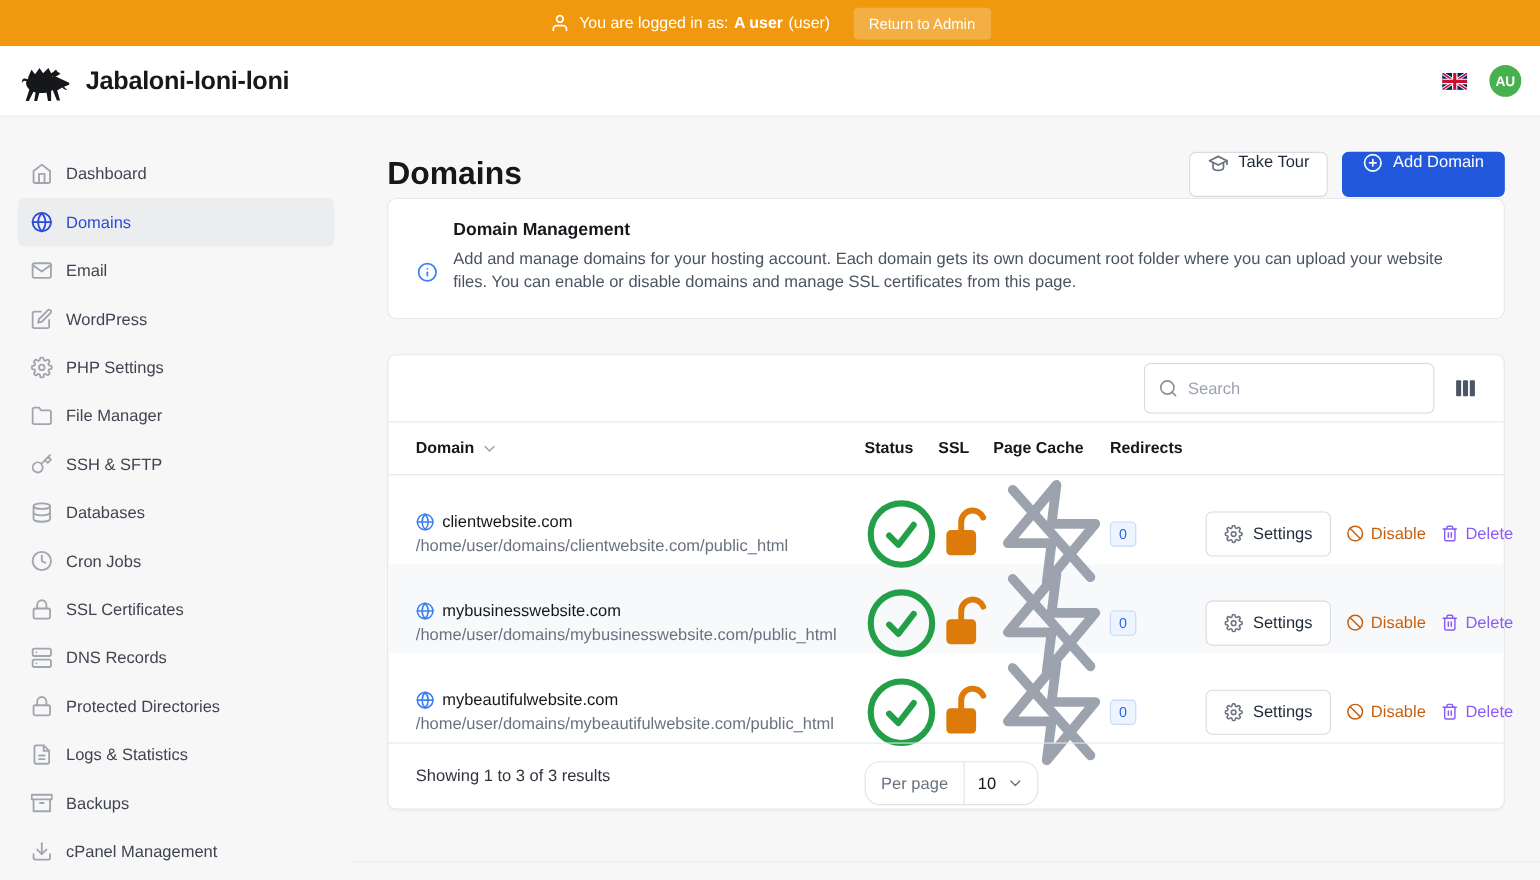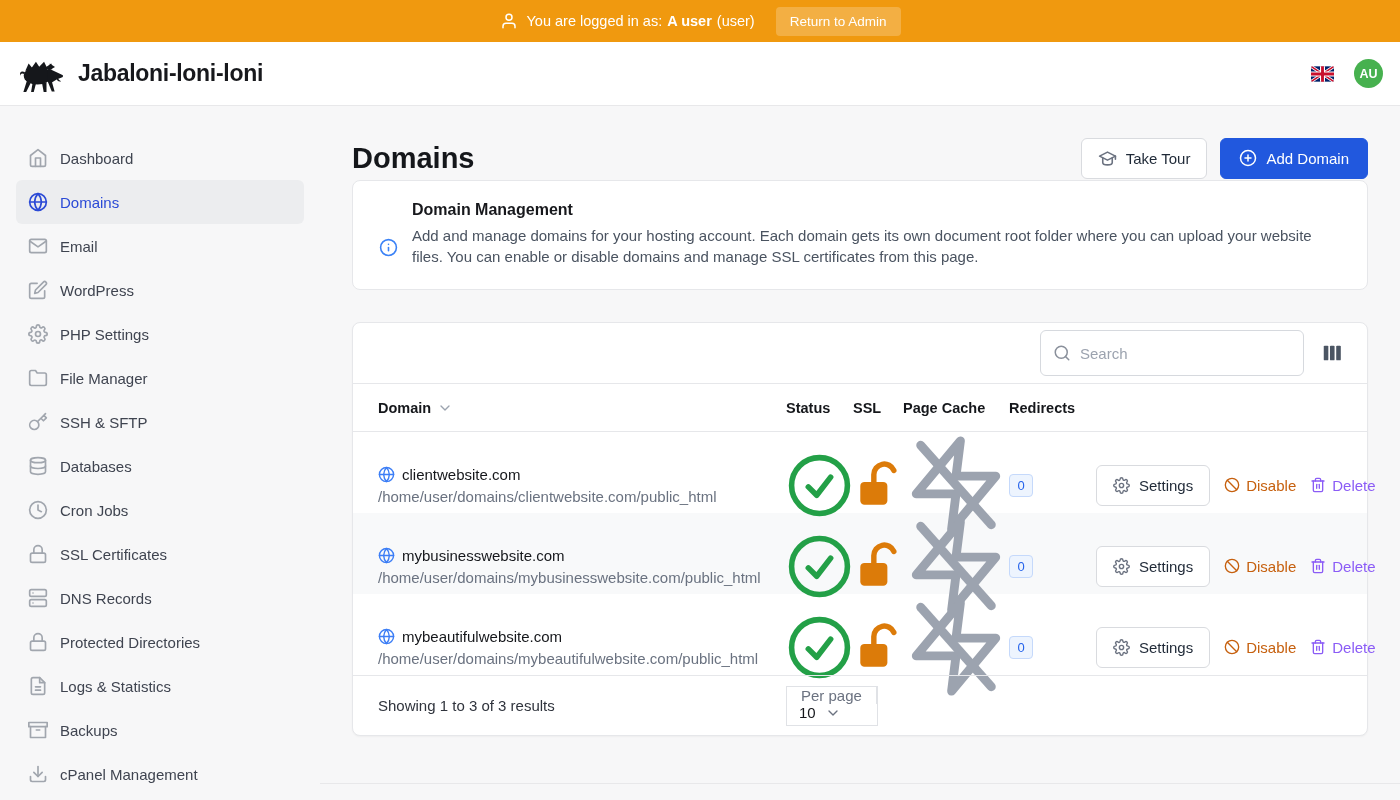--- a/index.html
+++ b/index.html
@@ -31,21 +31,21 @@
   .side-item { display:flex; align-items:center; gap:12px; height:44px; padding:0 12px; border-radius:6px; color:#3F4450; font-size:15px; cursor:pointer; }
   .side-item .icon { width:20px; height:20px; color:#A1A6AE; flex-shrink:0; }
   .side-item.active { background:#ECEDEF; color:#2B4AD6; font-weight:500; }
   .side-item.active .icon { color:#2B4AD6; }
 
   
   .main { flex:1; padding:30px 32px 0 32px; min-width:0; }
   .title-row { display:flex; align-items:center; }
   .page-title { font-size:29px; font-weight:700; color:#15171B; line-height:44px; }
   .title-actions { margin-left:auto; display:flex; gap:13px; }
-  .btn { display:flex; align-items:center; gap:9px; height:41px; border-radius:6px; font-size:15px; font-family:inherit; cursor:pointer; }
+  .btn { display:flex; gap:9px; height:41px; border-radius:6px; font-size:15px; font-family:inherit; cursor:pointer; }
   .btn-secondary { background:#fff; border:1px solid #D9DBDF; color:#1F2937; padding:0 16px; }
   .btn-secondary .icon { width:19px; height:19px; color:#6B7280; }
   .btn-primary { background:#2158DE; border:1px solid #2158DE; color:#fff; padding:0 18px; font-weight:500; }
   .btn-primary .icon { width:18px; height:18px; color:#fff; }
 
   
   .info-card { background:#fff; border:1px solid #E6E7EA; border-radius:8px; padding:20px 24px 22px 26px; display:flex; gap:14px;align-items:center; }
   .info-card .icon { width:19px; height:19px; color:#3B82F6; margin-top:26px; flex-shrink:0; }
   .info-title { font-size:16px; font-weight:700; color:#17181C; margin-bottom:7px; }
   .info-body { font-size:15px; color:#4A5360; line-height:20.5px; max-width:915px; }
@@ -77,21 +77,21 @@
   .redirects-badge { display:inline-block; min-width:24px; text-align:center; padding:3px 7px; font-size:13px; color:#2563EB; background:#EDF4FE; border:1px solid #C5D9FB; border-radius:4px; }
   .row-actions { display:flex; align-items:center; justify-content:flex-end; gap:14px; }
   .settings-btn { background:#fff; border:1px solid #D9DBDF; border-radius:6px; height:41px; padding:0 16px; display:flex; align-items:center; gap:9px; font-size:15px; font-family:inherit; color:#1F2937; cursor:pointer; }
   .settings-btn .icon { width:17px; height:17px; color:#6B7280; }
   .link-action { display:flex; align-items:center; gap:6px; font-size:15px; background:none; border:none; font-family:inherit; cursor:pointer; }
   .link-action .icon { width:16px; height:16px; }
   .action-disable { color:#C6600E; }
   .action-delete { color:#8b5cf6; }
 
   .table-footer { height:60px; border-top:1px solid #E6E7EA; display:flex; align-items:center; padding-left:25px; position:relative; font-size:15px; color:#2F333C; }
-  .per-page { position:absolute; left:433px; top:10px; height:40px; display:flex; border:1px solid #E0E2E6; border-radius:0; background:#fff; overflow:hidden;flex-direction:column; }
+  .per-page { position:absolute; left:433px; top:16px; height:40px; display:flex; border:1px solid #E0E2E6; border-radius:14px; background:#fff; overflow:hidden; }
   .per-page-label { display:flex; align-items:center; padding:0 14px; color:#6B7280; border-right:1px solid #E0E2E6; }
   .per-page-value { display:flex; align-items:center; gap:9px; padding:0 12px; color:#15171B; cursor:pointer; }
   .per-page-value .icon { width:16px; height:16px; color:#6B7280; }
 
   .page-footer-divider { position:absolute; left:320px; right:0; top:783px; border-top:1px solid #E8E8EA; }
 </style>
 </head>
 <body>
 
 <div class="app">

